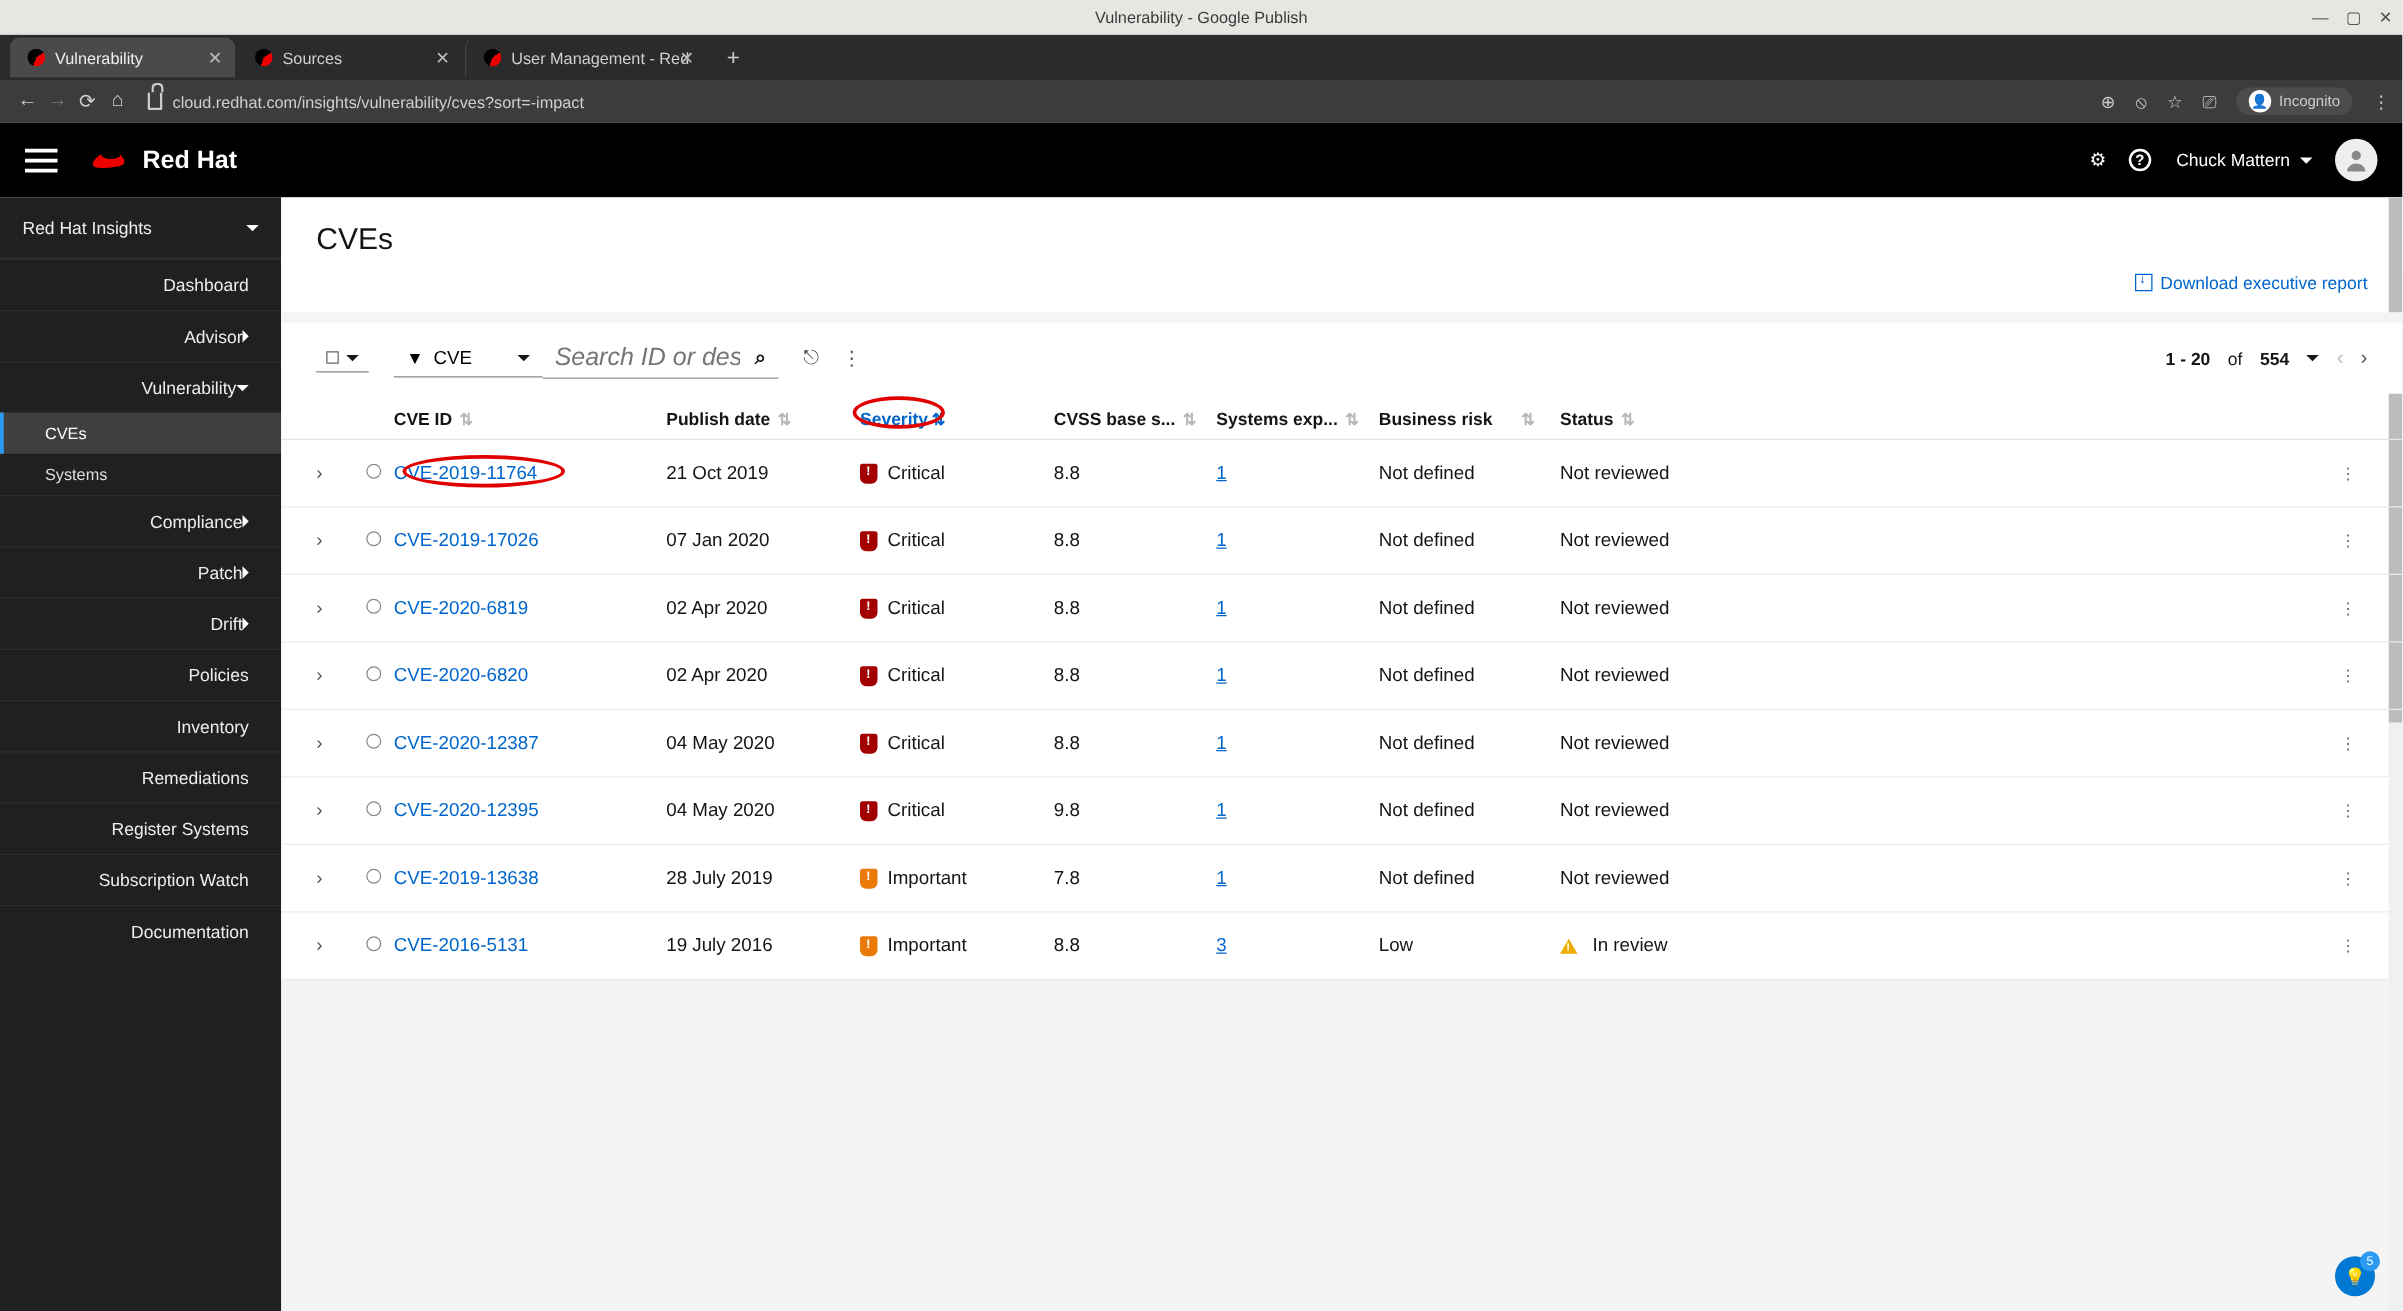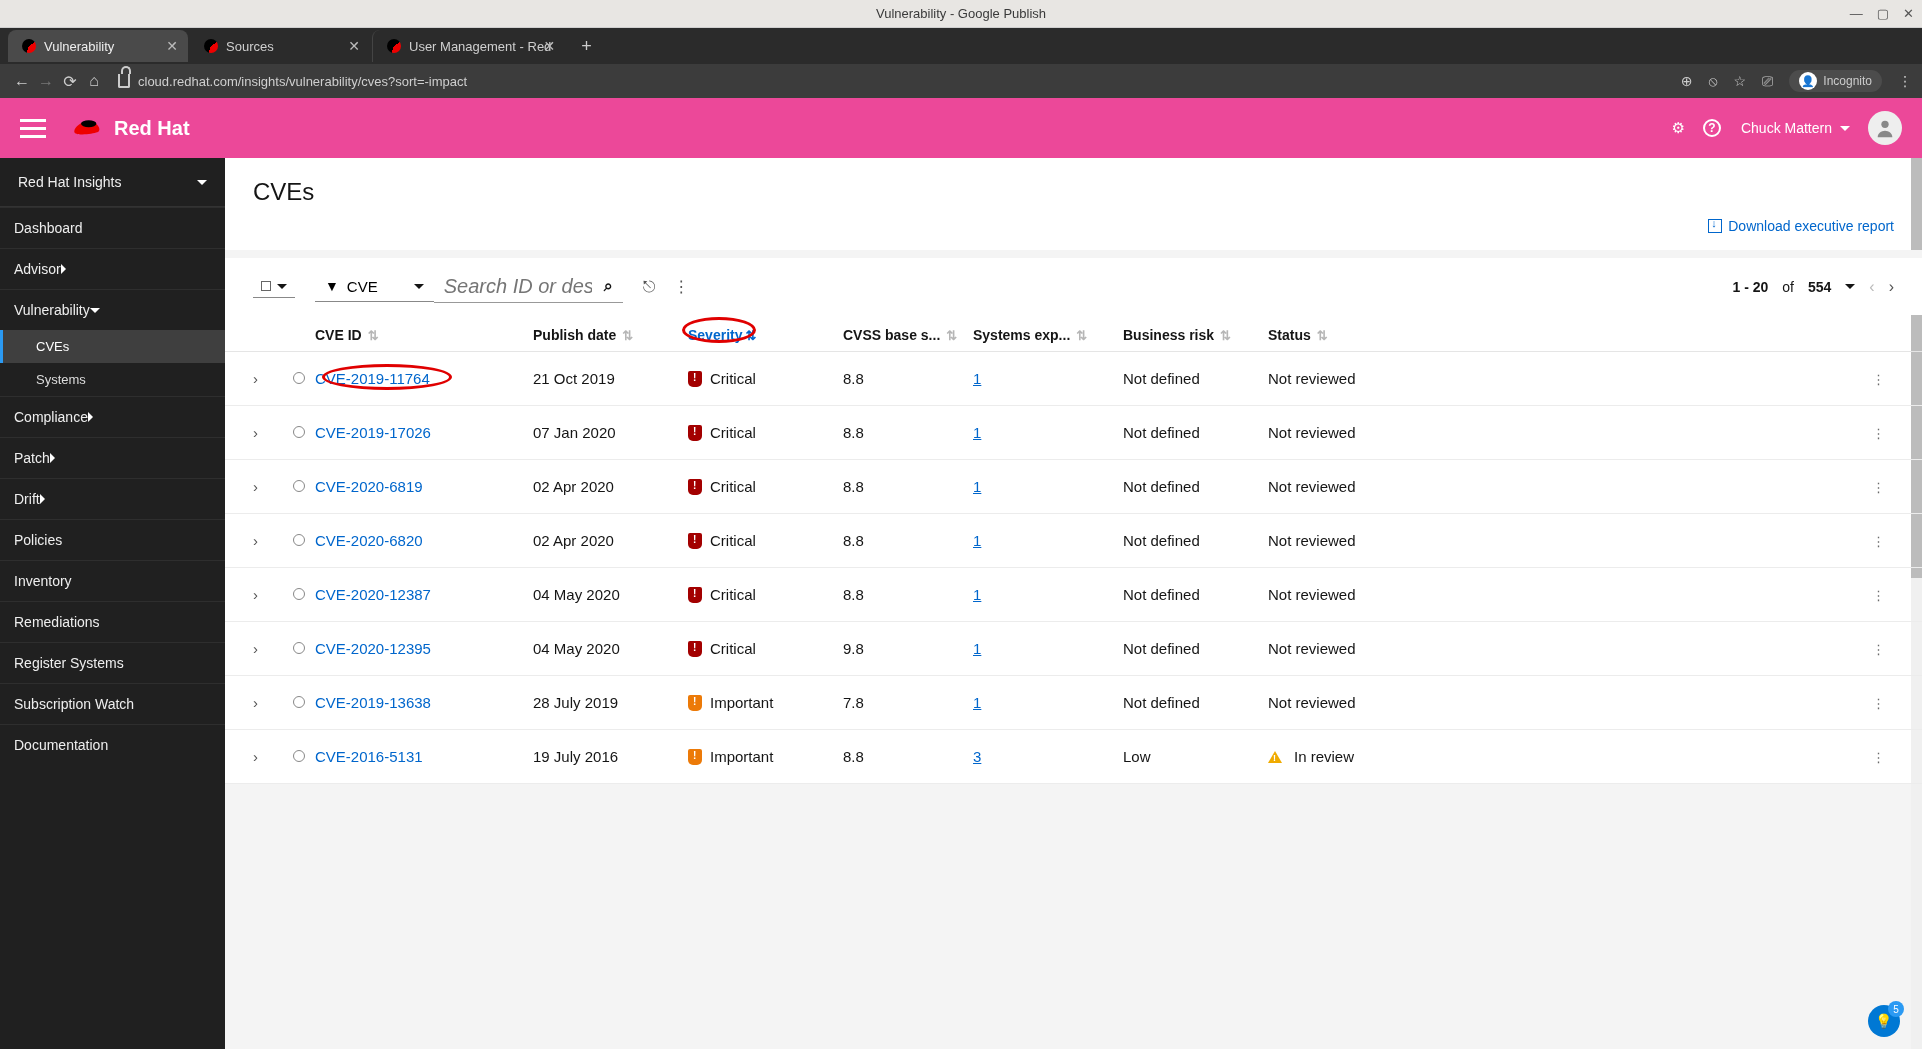--- a/index.html
+++ b/index.html
@@ -22,39 +22,39 @@
   .chrome-toolbar { height: 34px; background: #3c3c3c; display: flex; align-items: center; color: #ddd; font-size: 13px; padding: 0 10px; }
   .chrome-toolbar .nav-btn { width: 24px; text-align: center; color: #ccc; font-size: 16px; }
   .chrome-toolbar .omnibox { flex: 1; margin: 0 12px; display: flex; align-items: center; color: #cfcfcf; }
   .chrome-toolbar .omnibox .lock { width:12px; height:14px; display:inline-block; margin-right:8px; border:2px solid #ccc; border-top:none; border-radius:0 0 2px 2px; position:relative; }
   .chrome-toolbar .omnibox .lock:before { content:""; position:absolute; top:-8px; left:1px; width:6px; height:6px; border:2px solid #ccc; border-bottom:none; border-radius:6px 6px 0 0; }
   .chrome-toolbar .right-icons { display: flex; gap: 16px; align-items: center; color: #ccc; font-size: 14px; }
   .incog-badge { display:flex; align-items:center; gap:6px; background:#4c4c4c; padding:2px 10px; border-radius:14px; font-size:12px; }
   .incog-badge .icon { width:18px; height:18px; background:#fff; border-radius:50%; display:flex; align-items:center; justify-content:center; color:#333; font-size:11px; }
 
   
-  .app-header { height: 60px; background: #ec4899; display: flex; align-items: center; padding: 0 20px; color: #fff; }
+  .app-header { height: 60px; background: #000000; display: flex; align-items: center; padding: 0 20px; color: #fff; }
   .hamburger { width:26px; margin-right:24px; display:flex; flex-direction:column; gap:5px; }
   .hamburger span { height:3px; background:#fff; }
   .rh-logo { display:flex; align-items:center; gap:10px; font-size:20px; font-weight:600; }
   .rh-hat { width:34px; height:24px; display:inline-block; }
   .rh-hat svg { width:100%; height:100%; }
   .app-header .spacer { flex:1; }
   .app-header .hdr-btn { margin-left:18px; color:#fff; font-size:15px; }
   .username { margin-left:20px; font-size:14px; display:flex; align-items:center; gap:8px; }
   .avatar { width:34px; height:34px; background:#eee; border-radius:50%; margin-left:18px; display:flex; align-items:center; justify-content:center; }
   .avatar svg { width:22px; height:22px; fill:#888; }
 
   
   .app-body { display:flex; height: calc(100% - 28px - 36px - 34px - 60px); }
 
   
   .sidebar { width:225px; background:#202020; color:#eee; display:flex; flex-direction:column; font-size:14px; }
   .side-title { padding:16px 18px; font-weight:500; display:flex; align-items:center; justify-content:space-between; border-bottom:1px solid #333; }
-  .side-item { padding:12px 14px; display:flex; align-items:center; justify-content:flex-start; border-top:1px solid #2e2e2e; cursor:pointer; }
+  .side-item { padding:12px 26px; display:flex; align-items:center; justify-content:flex-end; border-top:1px solid #2e2e2e; cursor:pointer; }
   .side-sub { padding:9px 18px 9px 36px; font-size:13px; color:#ddd; cursor:pointer; }
   .side-sub.active { background:#3f3f3f; border-left:3px solid #2b9af3; padding-left:33px; color:#fff; }
   .caret-down { width:0; height:0; border-left:5px solid transparent; border-right:5px solid transparent; border-top:5px solid #fff; }
   .caret-right { width:0; height:0; border-top:5px solid transparent; border-bottom:5px solid transparent; border-left:5px solid #fff; }
 
   
   .main { flex:1; background:#f4f4f4; overflow:auto; position:relative; }
   .main-inner { background:#fff; }
   .page-hdr { padding:20px 28px 12px; background:#fff; }
   .page-hdr h1 { font-size:24px; font-weight:500; color:#151515; }
@@ -76,21 +76,21 @@
   .pager { display:flex; align-items:center; gap:14px; font-size:14px; color:#151515; }
   .pager .arrow { color:#555; font-size:16px; }
   .th-row { display:flex; align-items:center; padding:12px 28px 8px; font-size:14px; font-weight:600; color:#151515; border-bottom:1px solid #e5e5e5; }
   .col-exp { width:40px; }
   .col-chk { width:22px; }
   .col-cve { width:218px; display:flex; align-items:center; gap:6px; }
   .col-date { width:155px; display:flex; align-items:center; gap:6px; }
   .col-sev { width:155px; display:flex; align-items:center; gap:3px; }
   .col-cvss { width:130px; display:flex; align-items:center; gap:6px; }
   .col-sys { width:130px; display:flex; align-items:center; gap:6px; }
-  .col-risk { width:145px; display:flex; align-items:center; gap:6px;margin-left:20px; }
+  .col-risk { width:145px; display:flex; align-items:center; gap:23px; }
   .col-stat { flex:1; display:flex; align-items:center; gap:6px; }
   .col-kebab { width:30px; text-align:center; }
   .sort-icn { color:#b6b6b6; font-size:13px; }
   .severity-hdr { color:#06c; font-weight:600; }
 
   .data-row { display:flex; align-items:center; padding:18px 28px; font-size:15px; color:#151515; border-bottom:1px solid #ececec; }
   .data-row .expander { color:#555; }
   .cve-link { color:#06c; text-decoration:none; }
   .sev-cell { display:flex; align-items:center; gap:8px; }
   .shield { width:14px; height:16px; display:inline-block; border-radius:2px 2px 5px 5px; position:relative; }

